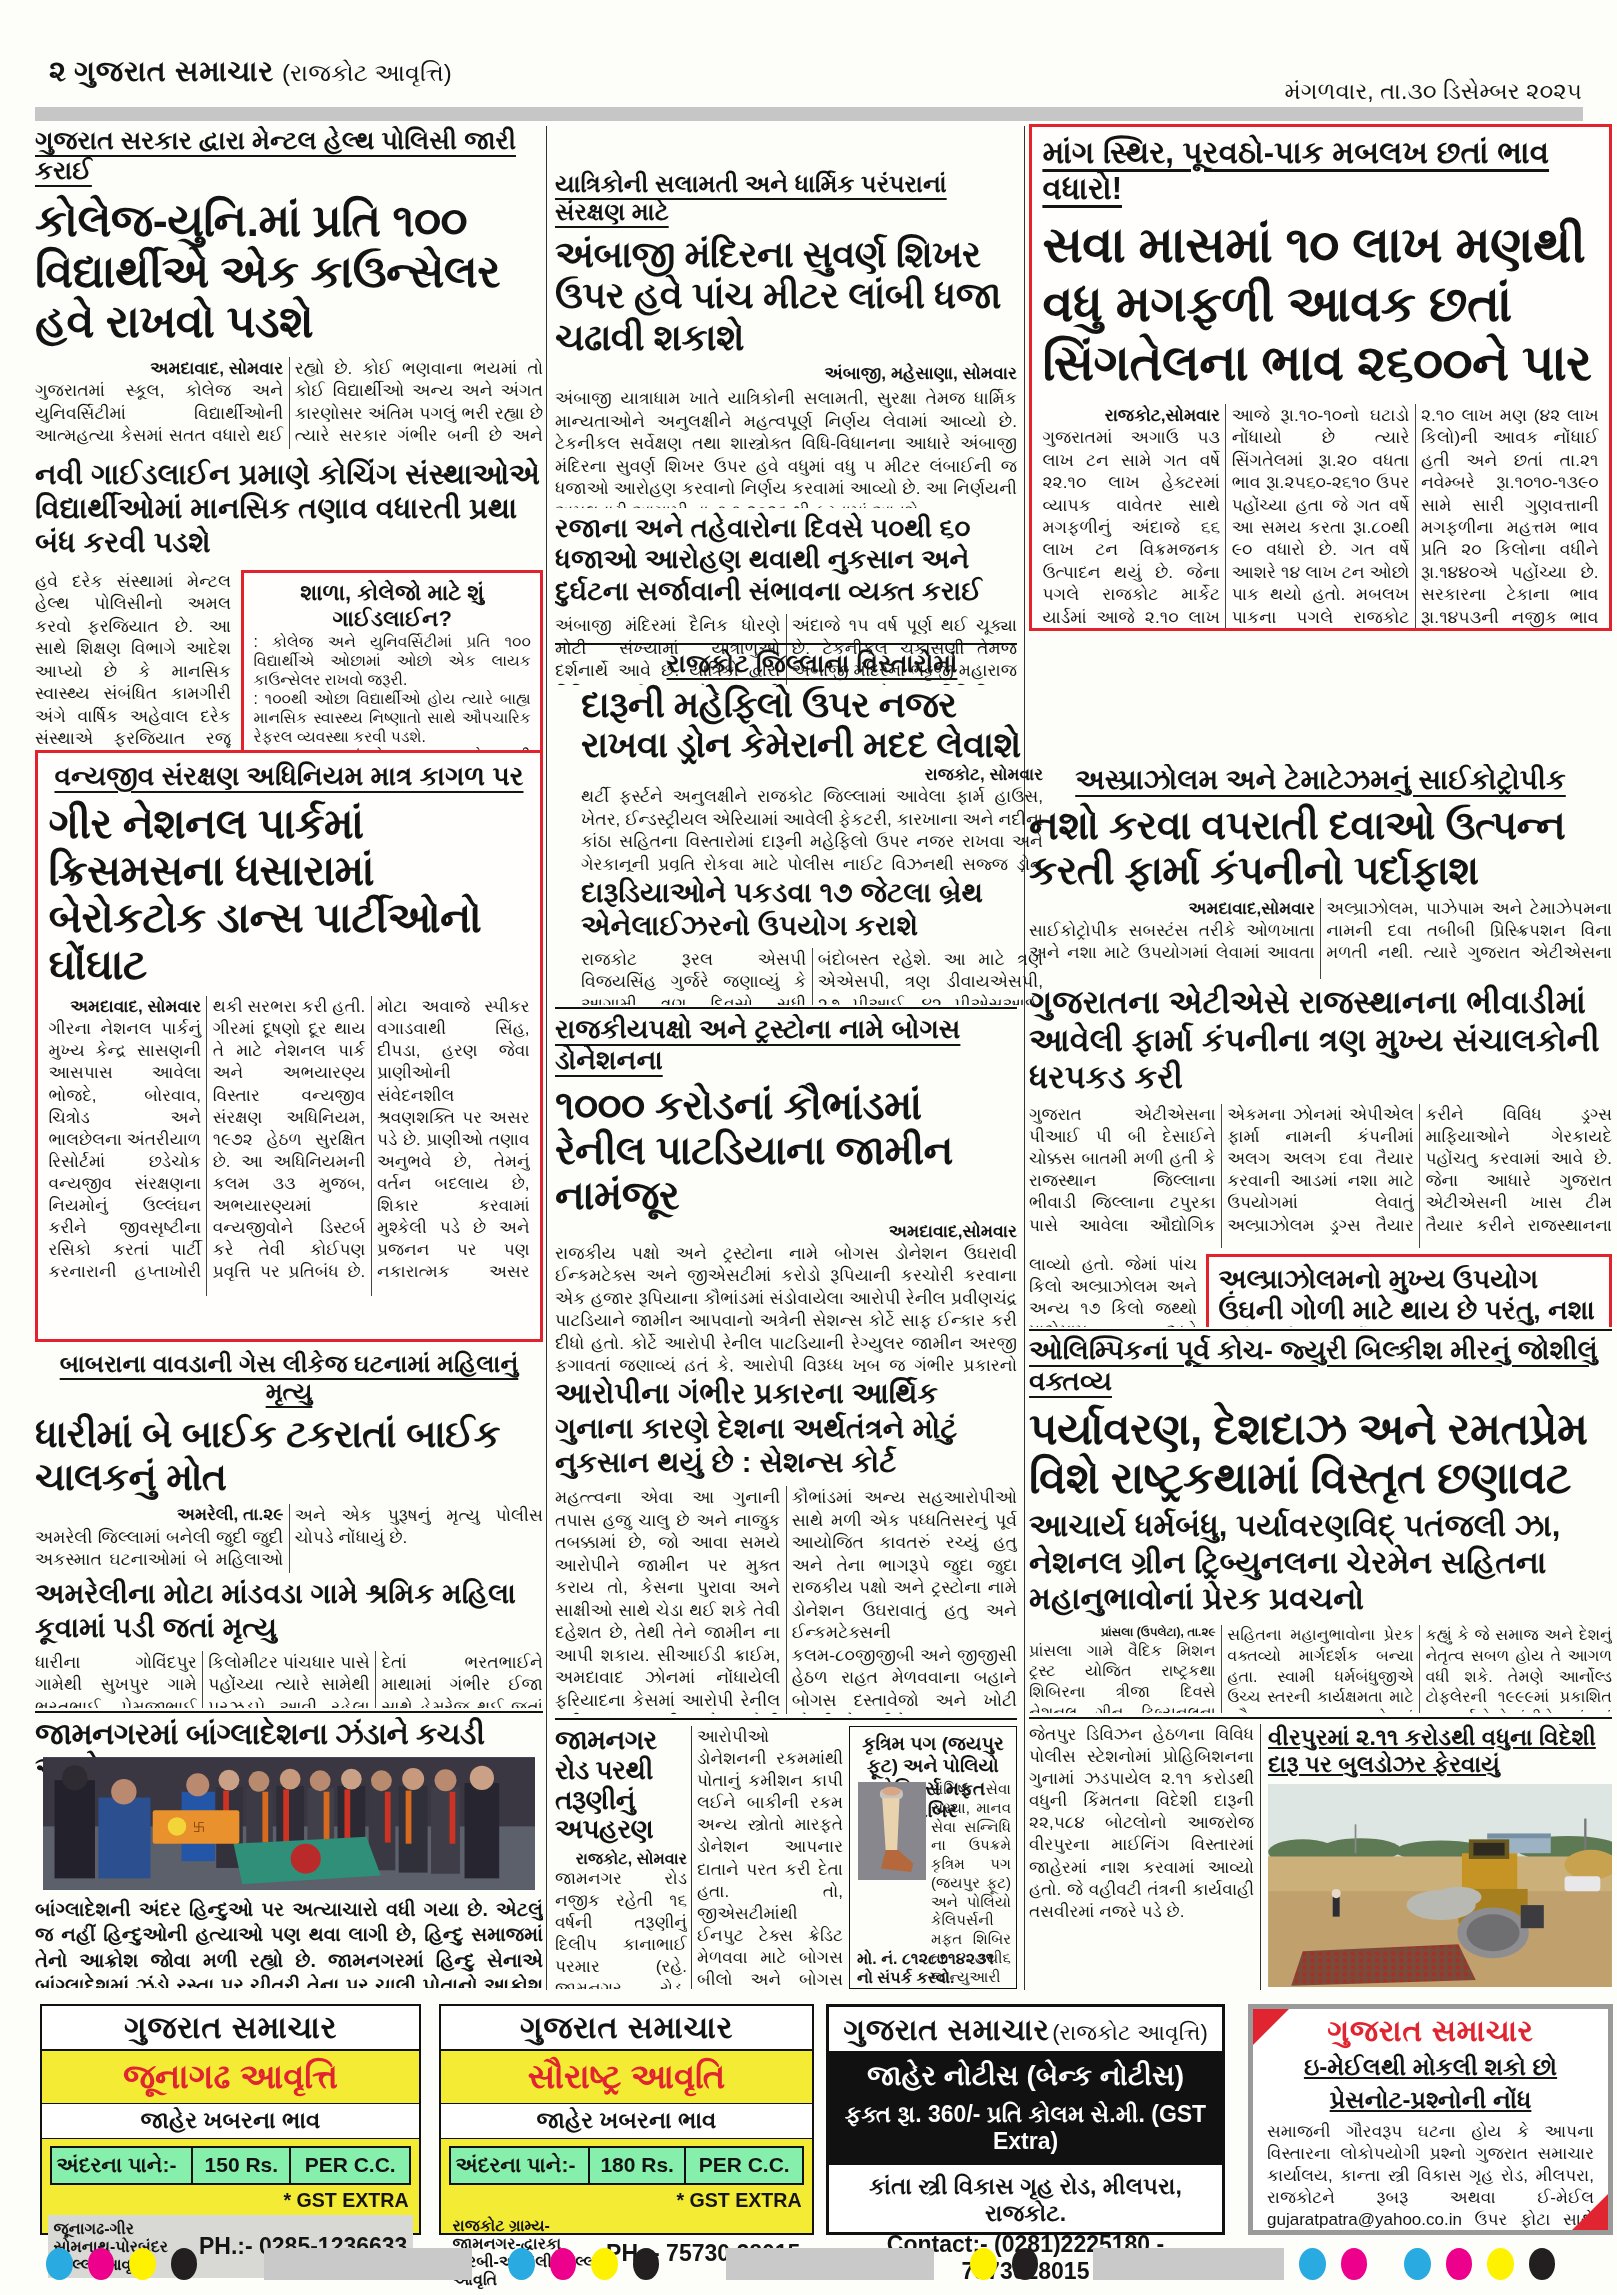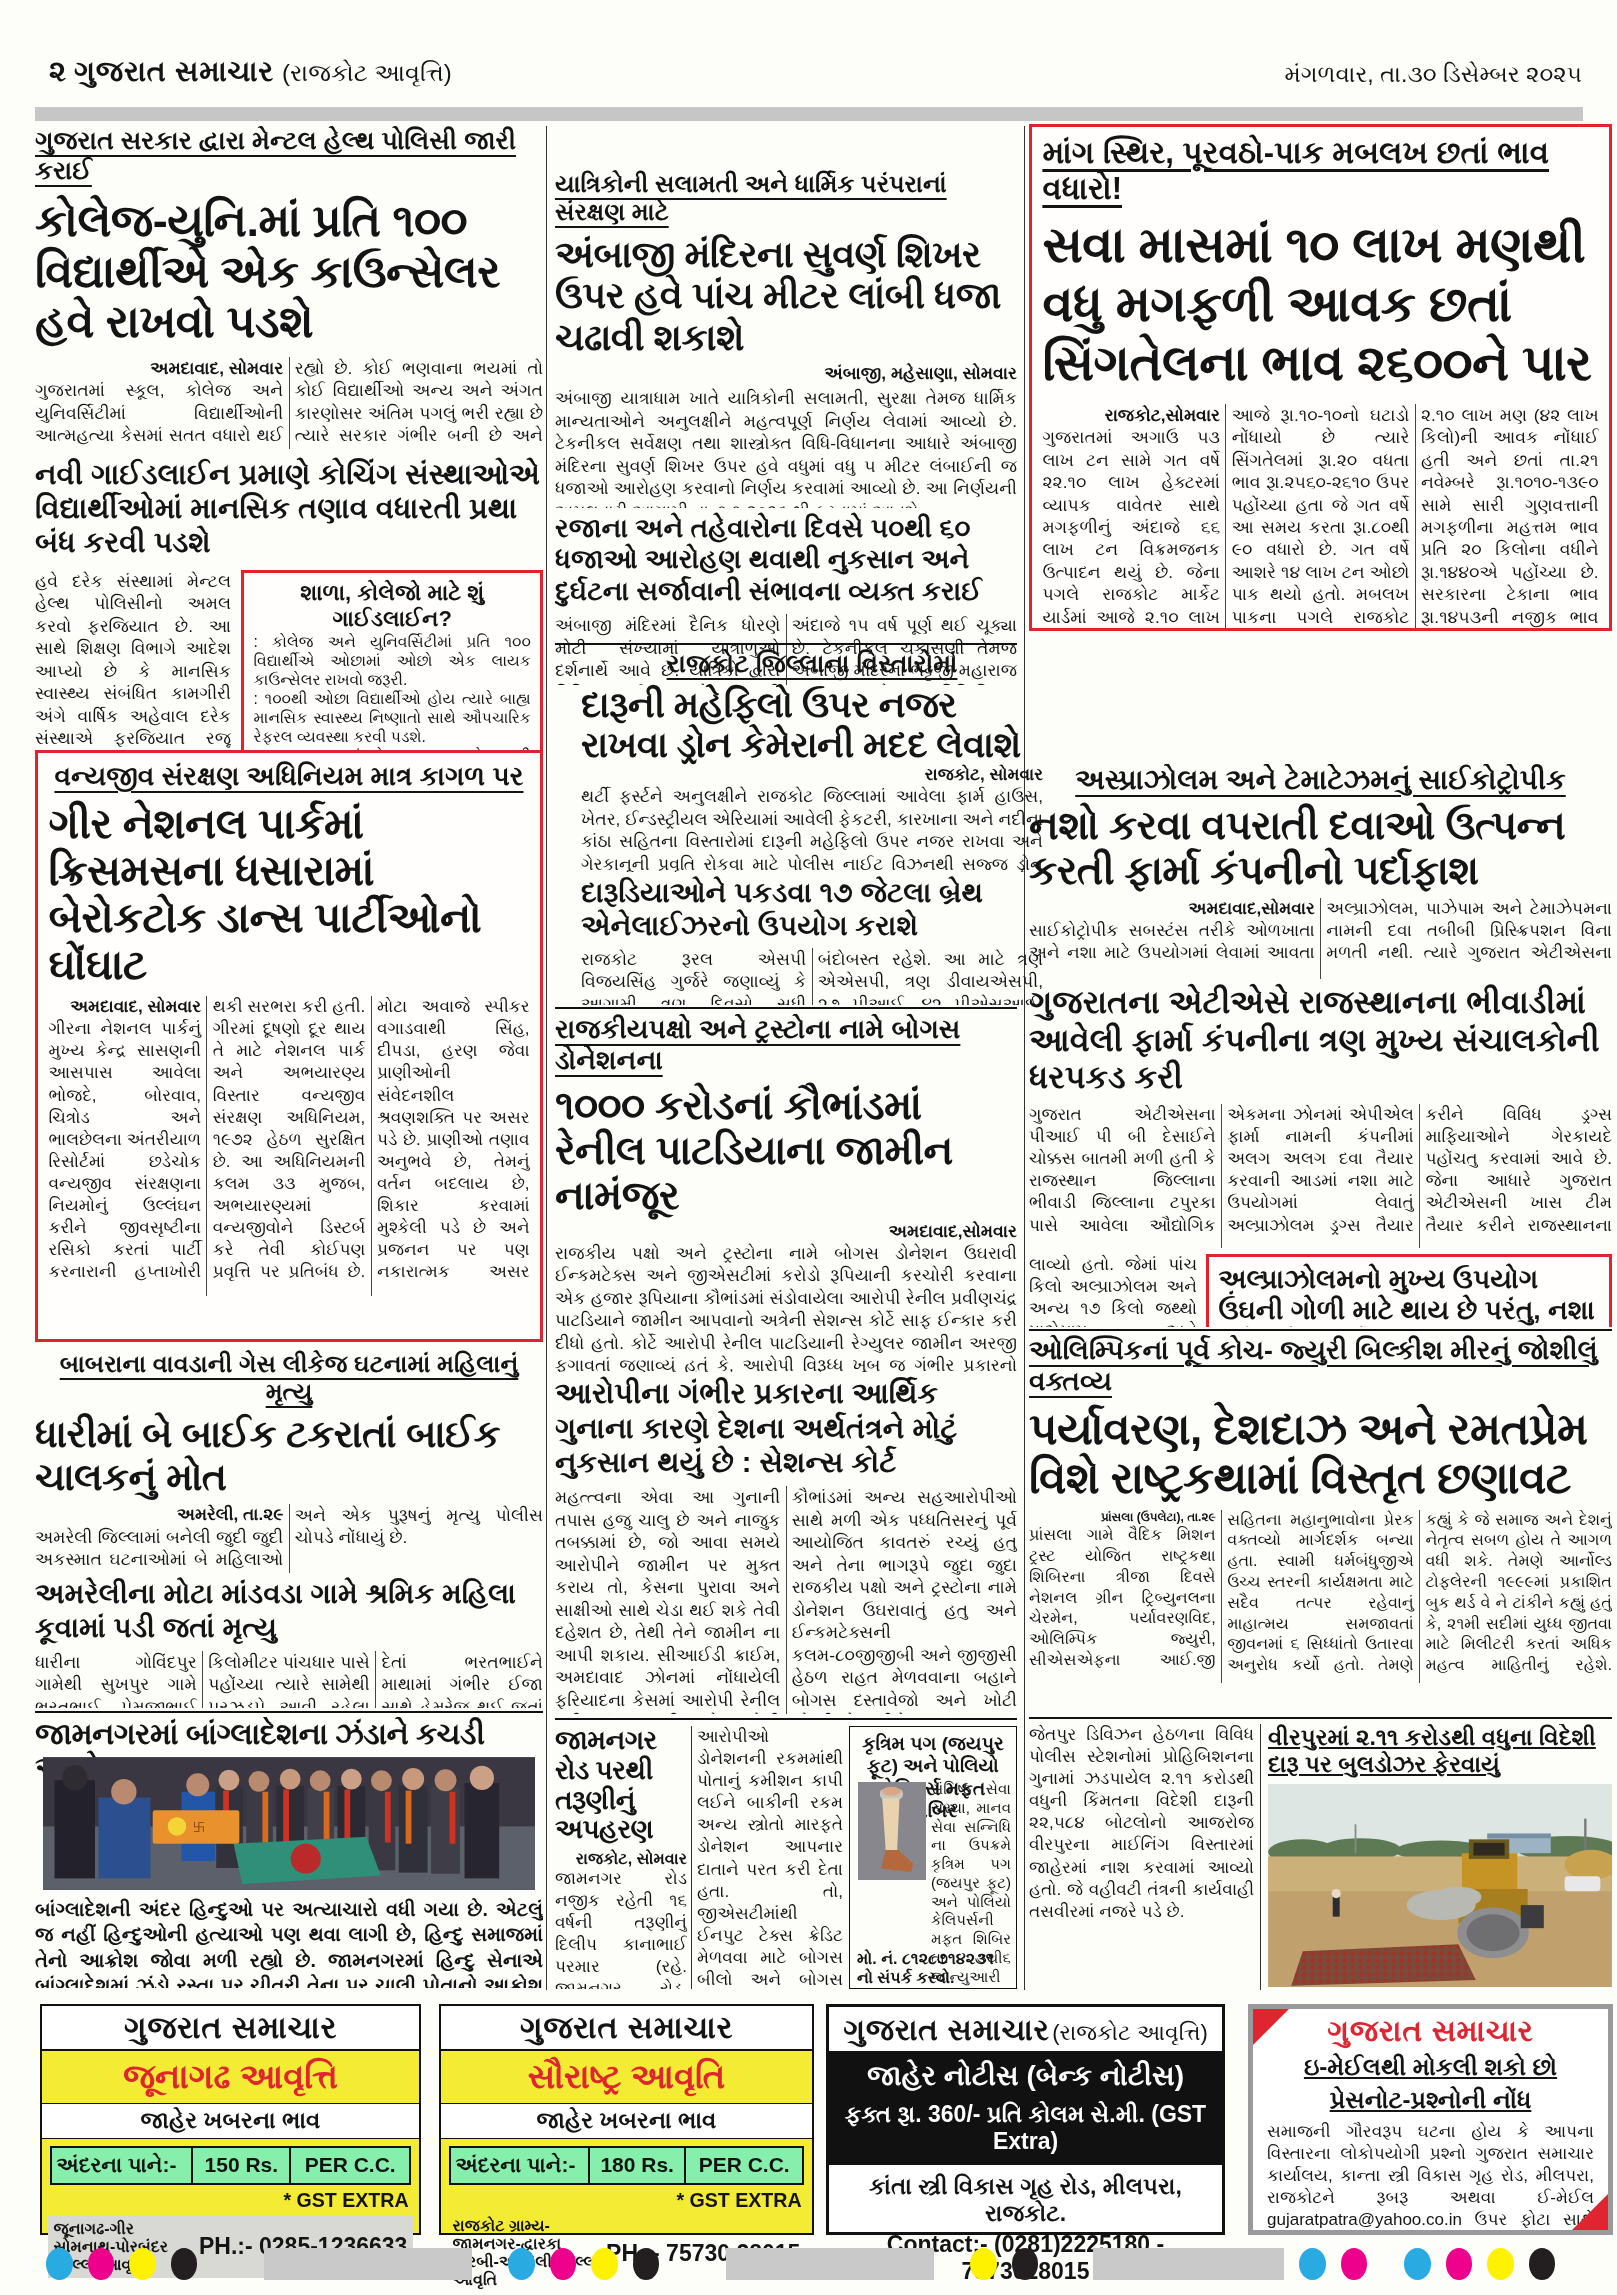--- a/index.html
+++ b/index.html
@@ -30,21 +30,21 @@
 </head>
 <body>
 
 <div id="page">
 
   <div class="abs" style="left:49px;top:55px;font-size:29px;font-weight:bold;">
     <span>૨</span>
     <span style="font-weight:900;letter-spacing:0.6px;">ગુજરાત સમાચાર</span>
     <span style="font-weight:normal;font-size:24px;">(રાજકોટ આવૃત્તિ)</span>
   </div>
-  <div class="abs" style="right:35px;top:61px;font-size:23px;">મંગળવાર, તા.૩૦ ડિસેમ્બર ૨૦૨૫</div>
+  <div class="abs" style="right:35px;top:78px;font-size:23px;">મંગળવાર, તા.૩૦ ડિસેમ્બર ૨૦૨૫</div>
   <div class="abs" style="left:35px;top:107px;width:1548px;height:14px;background:#c6c6c6;"></div>
 
   <div class="abs vr" style="left:546px;top:126px;height:1864px;"></div>
   <div class="abs vr" style="left:1024px;top:126px;height:1864px;"></div>
 
   <section class="abs" style="left:35px;top:126px;width:508px;height:658px;overflow:hidden;">
     <div class="kicker" style="font-size:25.4px;">ગુજરાત સરકાર દ્વારા મેન્ટલ હેલ્થ પોલિસી જારી કરાઈ</div>
     <div class="headline" style="font-size:45px;margin-top:10.4px;">કોલેજ-યુનિ.માં પ્રતિ ૧૦૦ વિદ્યાર્થીએ એક કાઉન્સેલર હવે રાખવો પડશે</div>
     <div class="body cols2" style="margin-top:9.2px;height:92px;">
       <div class="dateline" style="font-size:17.3px;">અમદાવાદ, સોમવાર</div>
@@ -218,20 +218,21 @@
 
       </div>
     </div>
   </section>
 
   <div class="abs hr2" style="left:1029px;top:1329px;width:583px;"></div>
 
   <section class="abs" style="left:1029px;top:1335px;width:583px;height:378px;overflow:hidden;">
     <div class="kicker" style="font-size:26.6px;">ઓલિમ્પિકનાં પૂર્વ કોચ- જ્યુરી બિલ્કીશ મીરનું જોશીલું વક્તવ્ય</div>
     <div class="headline" style="font-size:44px;margin-top:7px;">પર્યાવરણ, દેશદાઝ અને રમતપ્રેમ વિશે રાષ્ટ્રકથામાં વિસ્તૃત છણાવટ</div>
+    <div class="subhead" style="font-size:31px;margin-top:5.8px;">આચાર્ય ધર્મબંધુ, પર્યાવરણવિદ્ પતંજલી ઝા, નેશનલ ગ્રીન ટ્રિબ્યુનલના ચેરમેન સહિતના મહાનુભાવોનાં પ્રેરક પ્રવચનો</div>
     <div class="body cols3" style="margin-top:7px;height:173px;font-size:16px;">
       <div class="dateline" style="font-size:12px;">પ્રાંસલા (ઉપલેટા), તા.૨૯</div>
       <div>પ્રાંસલા ગામે વૈદિક મિશન ટ્રસ્ટ યોજિત રાષ્ટ્રકથા શિબિરના ત્રીજા દિવસે નેશનલ ગ્રીન ટ્રિબ્યુનલના ચેરમેન, પર્યાવરણવિદ, ઓલિમ્પિક જ્યુરી, સીએસએફના આઈ.જી સહિતના મહાનુભાવોના પ્રેરક વક્તવ્યો માર્ગદર્શક બન્યા હતા. સ્વામી ધર્મબંધુજીએ ઉચ્ચ સ્તરની કાર્યક્ષમતા માટે સદૈવ તત્પર રહેવાનું માહાત્મય સમજાવતાં જીવનમાં ૬ સિધ્ધાંતો ઉતારવા અનુરોધ કર્યો હતો. તેમણે કહ્યું કે જે સમાજ અને દેશનું નેતૃત્વ સબળ હોય તે આગળ વધી શકે. તેમણે આર્નોલ્ડ ટોફલેરની ૧૯૯૯માં પ્રકાશિત બુક થર્ડ વે ને ટાંકીને કહ્યું હતું કે, ૨૧મી સદીમાં યુધ્ધ જીતવા માટે મિલીટરી કરતાં અધિક મહત્વ માહિતીનું રહેશે. ભોપાલમાં રસાયણવિહિન ખેતી કરી પર્યાવરણ જાગૃતી અભિયાન ચલાવતા પતંજલીઝાએ જણાવ્યું હતું કે, જંતુનાશક દવાઓ અને રસાયણોના આધિક્યથી જમીન બિન ઉપજાઉ થતી જાય છે. પ્રકાશ શ્રીવાસ્તવે સંબોધન કરતાં જણાવ્યું હતું કે, વર્તમાન જીવનશૈલીથી પર્યાવરણ જોખમાઈ રહ્યું છે. જનરલ જી.ડી. બક્ષીએ પહેલગામ હુમલા, ભારત દ્વારા લેવામાં આવેલ પગલાઓ, તેમાં ઉપયોગમાં લીધેલ ડોર્ન, મિસાઈ, તોપ, વિમાનો વિગેરે શસ્ત્રો, લશ્કરી પ્રયુક્તિઓથી માંડીને પાકિસ્તાનમાં તબાહ કરેલ આંતકવાદીઓના અડ્ડાઓની તસવીરો સાથે જોશભરી રજૂઆત કરી હતી.</div>
     </div>
   </section>
 
   <div class="abs hr1" style="left:1029px;top:1717px;width:583px;"></div>
 
   <section class="abs" style="left:1029px;top:1724px;width:583px;height:266px;overflow:hidden;">
     <div class="body" style="position:absolute;left:0;top:0;width:225px;height:266px;font-size:17px;">જેતપુર ડિવિઝન હેઠળના વિવિધ પોલીસ સ્ટેશનોમાં પ્રોહિબિશનના ગુનામાં ઝડપાયેલ ૨.૧૧ કરોડથી વધુની કિંમતના વિદેશી દારૂની ૨૨,૫૮૪ બોટલોનો આજરોજ વીરપુરના માઈનિંગ વિસ્તારમાં જાહેરમાં નાશ કરવામાં આવ્યો હતો. જે વહીવટી તંત્રની કાર્યવાહી તસવીરમાં નજરે પડે છે.</div>

